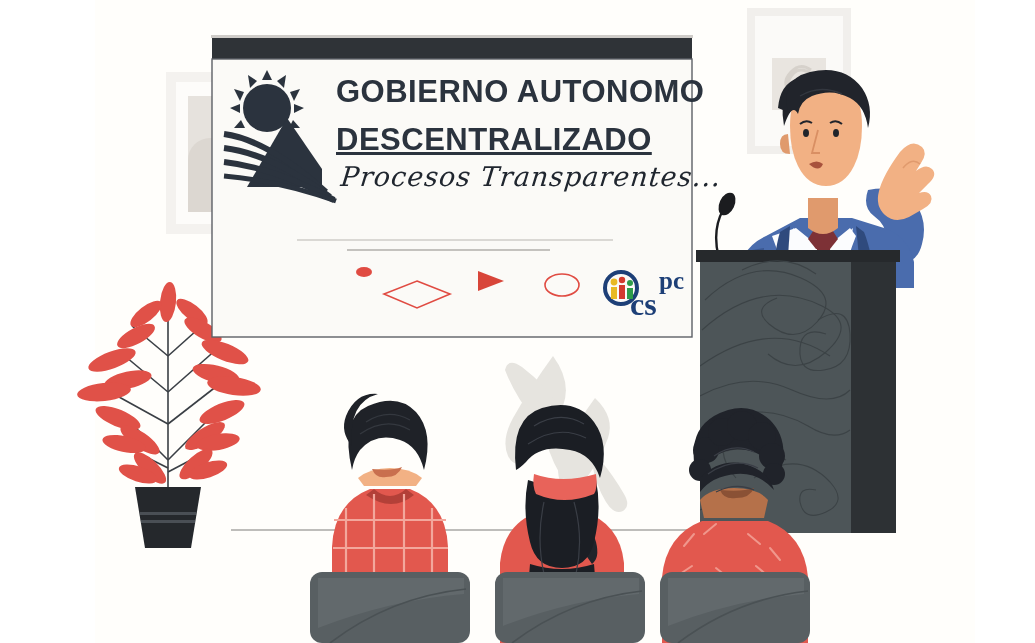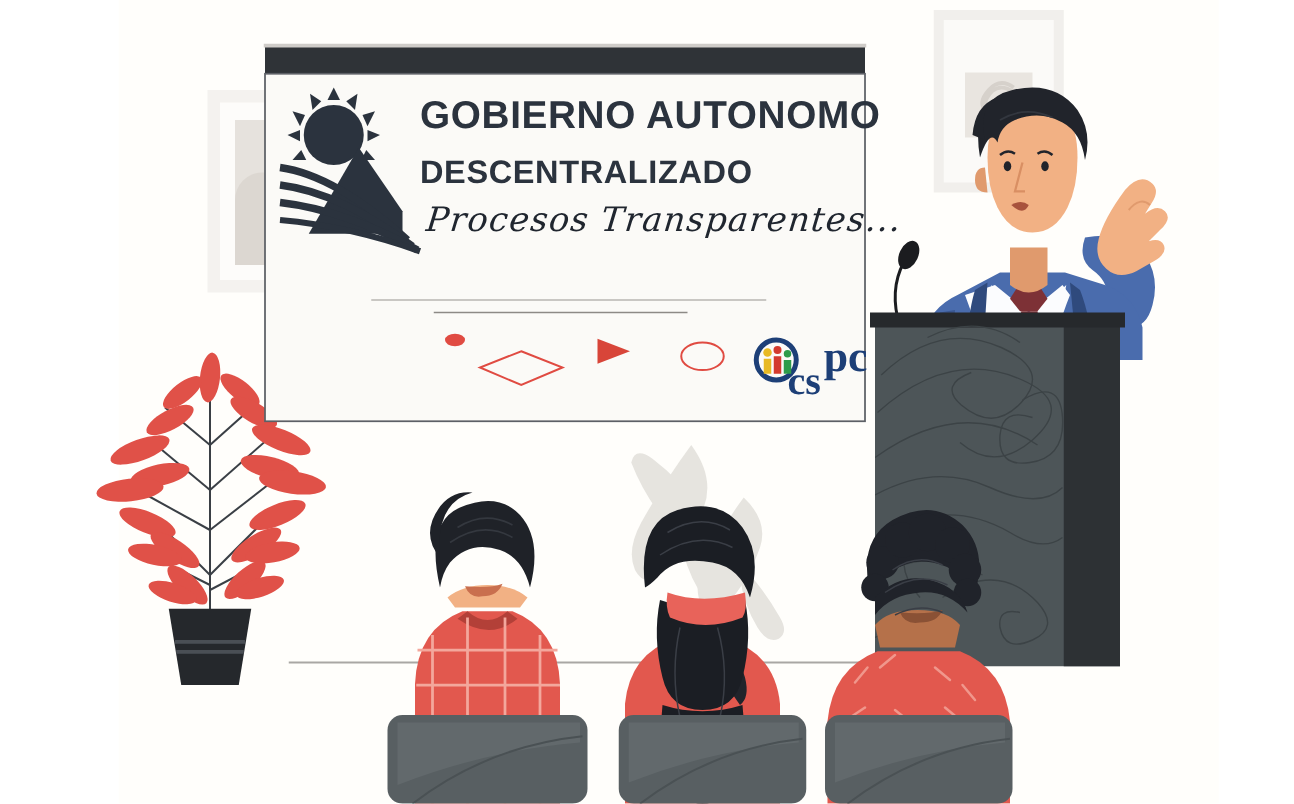--- a/index.html
+++ b/index.html
@@ -15,40 +15,40 @@
   #slide-line1,#slide-line2{
     position:absolute;
     font-family:"Liberation Sans", sans-serif;
     font-weight:bold;
     color:#2b333e;
     letter-spacing:0.5px;
     white-space:nowrap;
     line-height:1;
   }
   #slide-line1{left:336px;top:76px;font-size:31px;}
-  #slide-line2{left:336px;top:124px;font-size:26px;}
+  #slide-line2{left:336px;top:124px;font-size:31px;text-decoration:underline;}
   #slide-script{
     position:absolute;left:341px;top:161px;
     font-family:"DejaVu Serif", serif;
     font-style:italic;
     font-size:27px;
     color:#20262f;
     letter-spacing:1px;
     white-space:nowrap;
     transform:skewX(-6deg);
   }
   #logo-cpc,#logo-ccs{
     position:absolute;
     font-family:"Liberation Serif", serif;
     font-weight:bold;
     color:#1d3f77;
     line-height:1;
     white-space:nowrap;
   }
-  #logo-cpc{left:627px;top:268px;font-size:35px;padding-left:32px;}
+  #logo-cpc{left:627px;top:268px;font-size:25px;padding-left:32px;}
   #logo-ccs{left:630px;top:288px;font-size:32px;}
 </style>
 </head>
 <body>
 
 <div id="stage">
 
   <svg width="1035" height="643" viewBox="0 0 1035 643" xmlns="http://www.w3.org/2000/svg">
 
     <defs>

